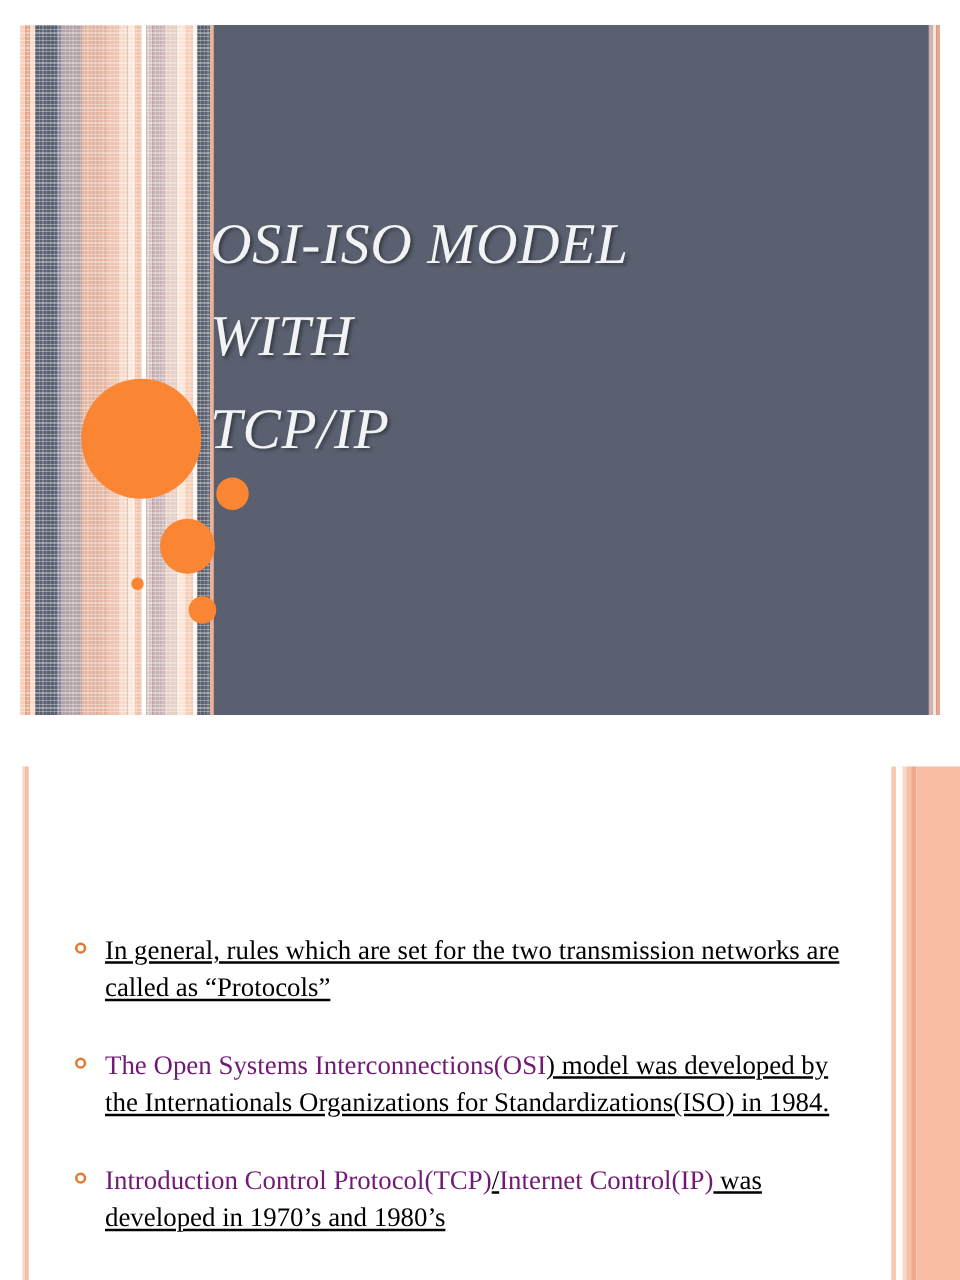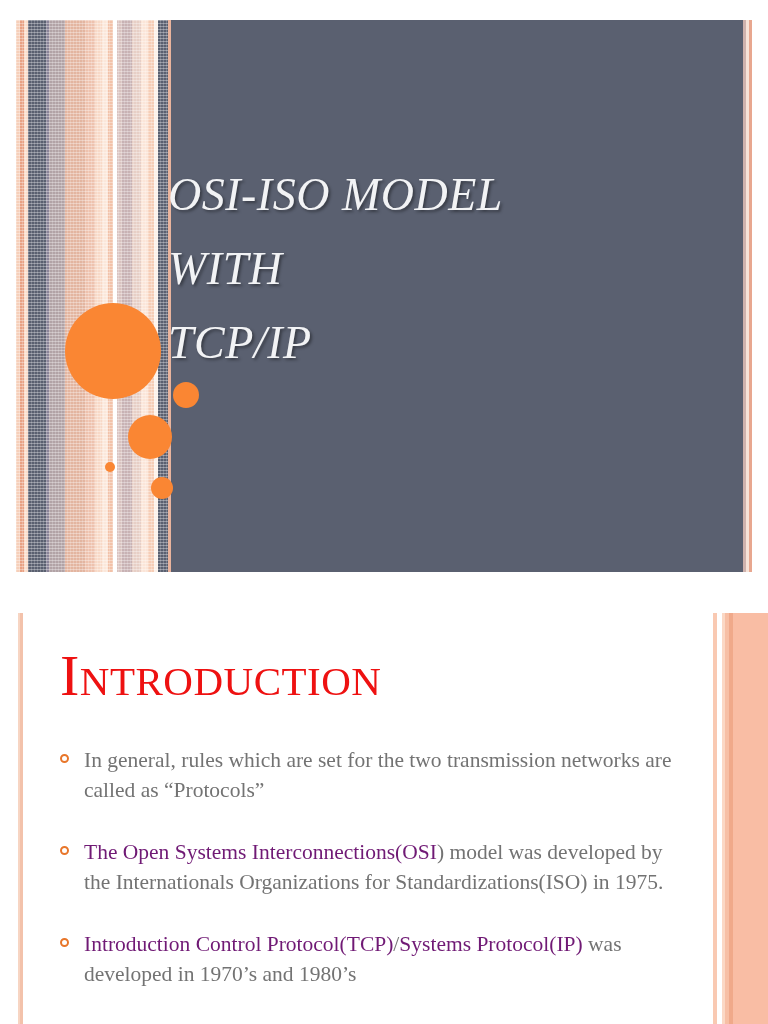--- a/index.html
+++ b/index.html
@@ -155,21 +155,21 @@
     left: 2px;
     top: 9px;
     width: 9px;
     height: 9px;
     border: 2px solid #e8762a;
     border-radius: 50%;
     box-sizing: border-box;
   }
   .bullet .txt { display: inline; }
   .or { color: #701a75; }
-  .bk { color: #737373; }
+  .bk { color: #000000; text-decoration: underline; }
 </style>
 </head>
 <body>
 
 <div class="doc">
 
   <div class="slide1">
 
     <div class="stripe-band">
 
@@ -218,35 +218,34 @@
     <div class="s2-leftline" style="left:18px; width:2px; background:#f7d5c3;"></div>
     <div class="s2-leftline" style="left:20px; width:3px; background:#f3c2ab;"></div>
 
     <div class="s2-rightband" style="left:713px; width:4px; background:#f9c9b2;"></div>
     <div class="s2-rightband" style="left:717px; width:5px; background:#ffffff;"></div>
     <div class="s2-rightband" style="left:722px; width:3px; background:#fbd8c5;"></div>
     <div class="s2-rightband" style="left:725px; width:4px; background:#f7bfa5;"></div>
     <div class="s2-rightband" style="left:729px; width:4px; background:#f0a98a;"></div>
     <div class="s2-rightband" style="left:733px; width:35px; background:#f9bda4;"></div>
 
-    <div class="s2-heading">Introduction</div>
 
     <div class="bullets">
 
       <div class="bullet">
         <span class="marker"></span>
         <span class="txt"><span class="bk">In general, rules which are set for the two transmission networks are called as “Protocols”</span></span>
       </div>
 
       <div class="bullet">
         <span class="marker"></span>
-        <span class="txt"><span class="or">The Open Systems Interconnections(OSI</span><span class="bk">)  model was developed by the Internationals Organizations for Standardizations(ISO) in 1975.</span></span>
+        <span class="txt"><span class="or">The Open Systems Interconnections(OSI</span><span class="bk">)  model was developed by the Internationals Organizations for Standardizations(ISO) in 1984.</span></span>
       </div>
 
       <div class="bullet">
         <span class="marker"></span>
-        <span class="txt"><span class="or">Introduction Control Protocol(TCP)</span><span class="bk">/</span><span class="or">Systems Protocol(IP)</span><span class="bk"> was developed in 1970’s and 1980’s</span></span>
+        <span class="txt"><span class="or">Introduction Control Protocol(TCP)</span><span class="bk">/</span><span class="or">Internet Control(IP)</span><span class="bk"> was developed in 1970’s and 1980’s</span></span>
       </div>
 
     </div>
   </div>
 
 </div>
 
 </body></html>

